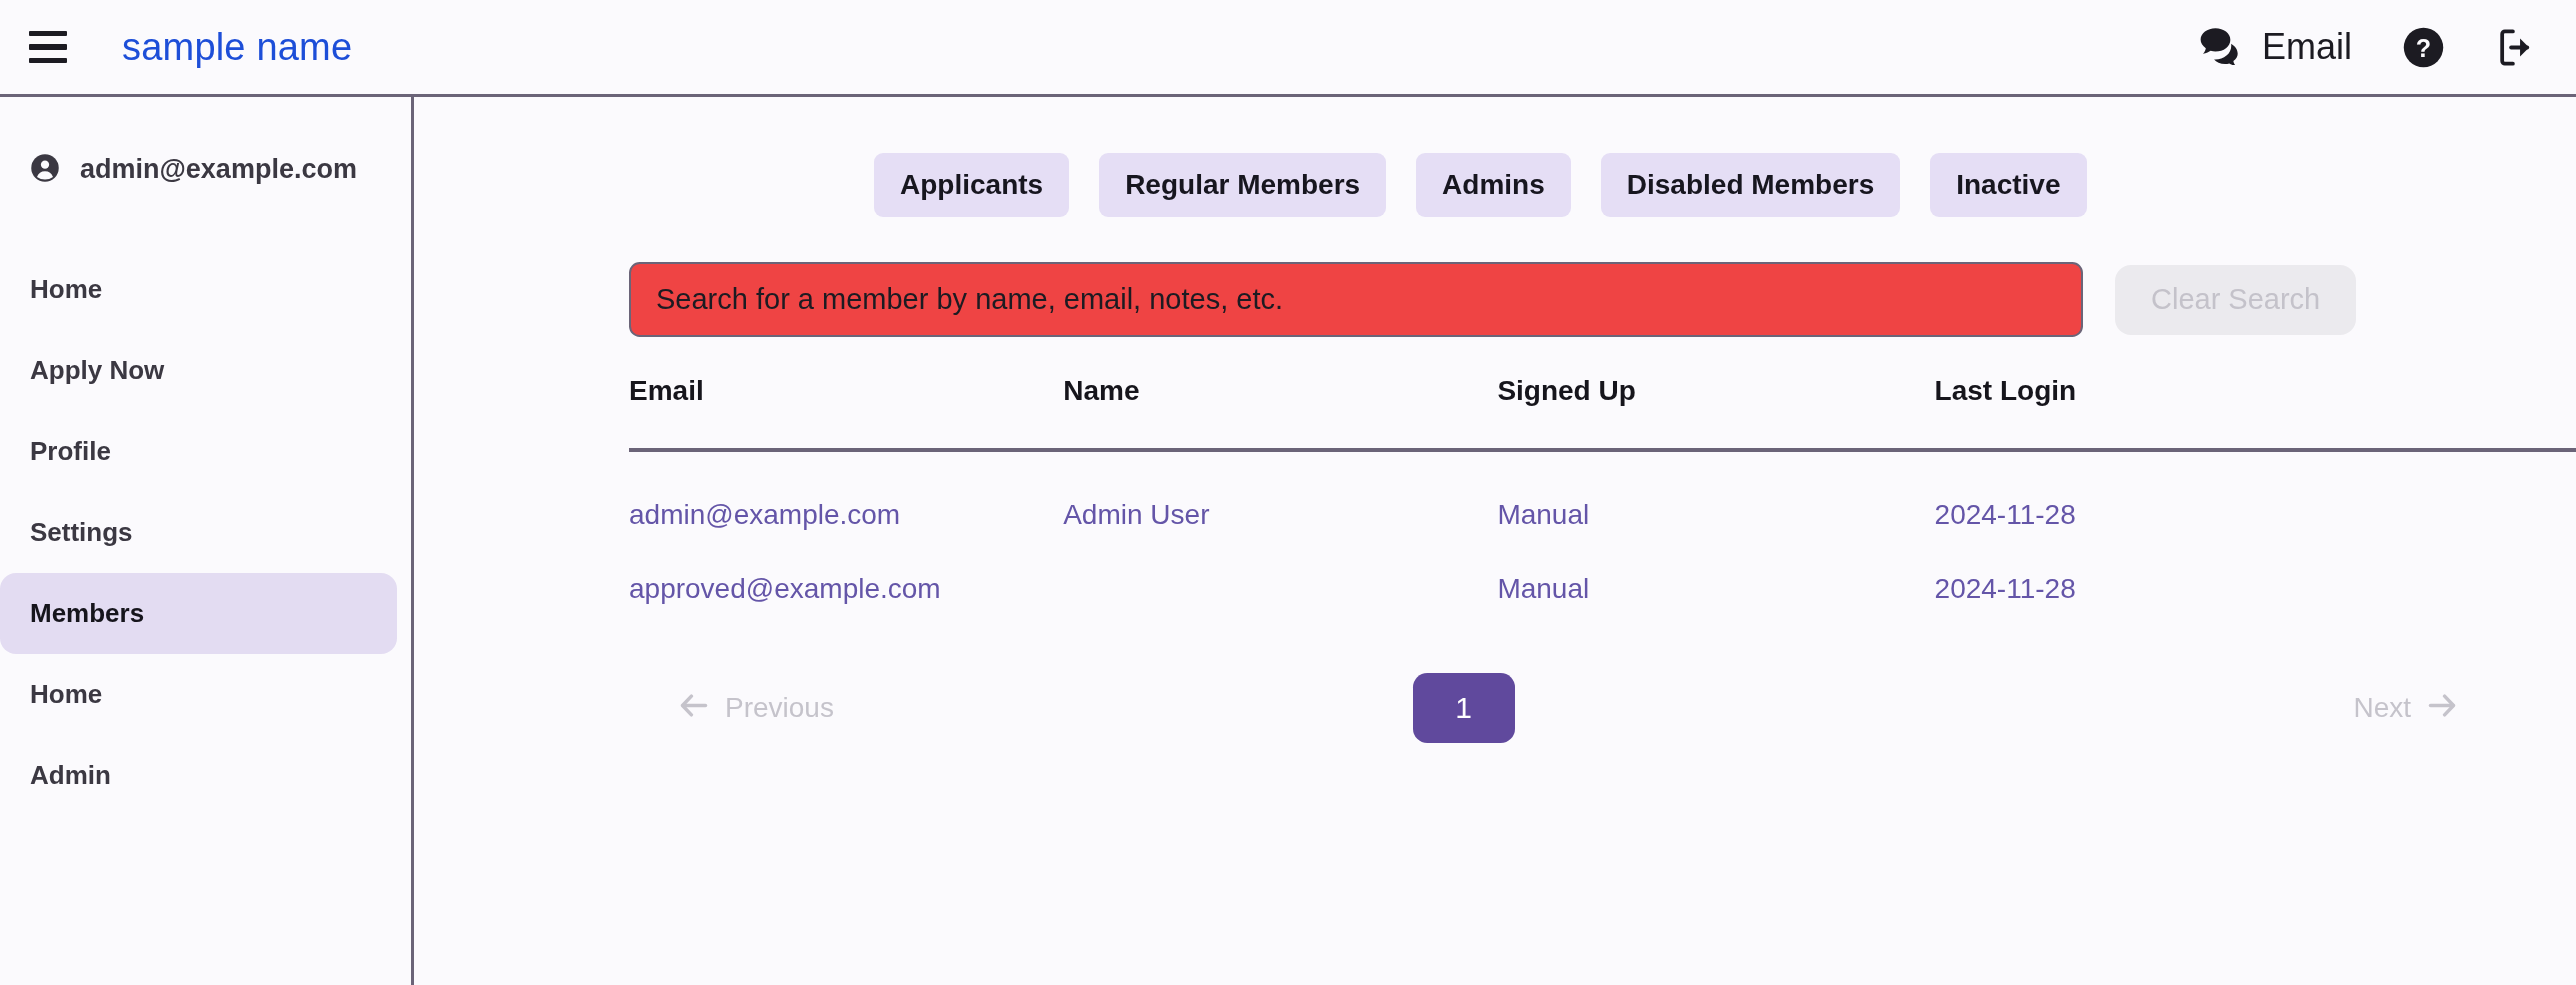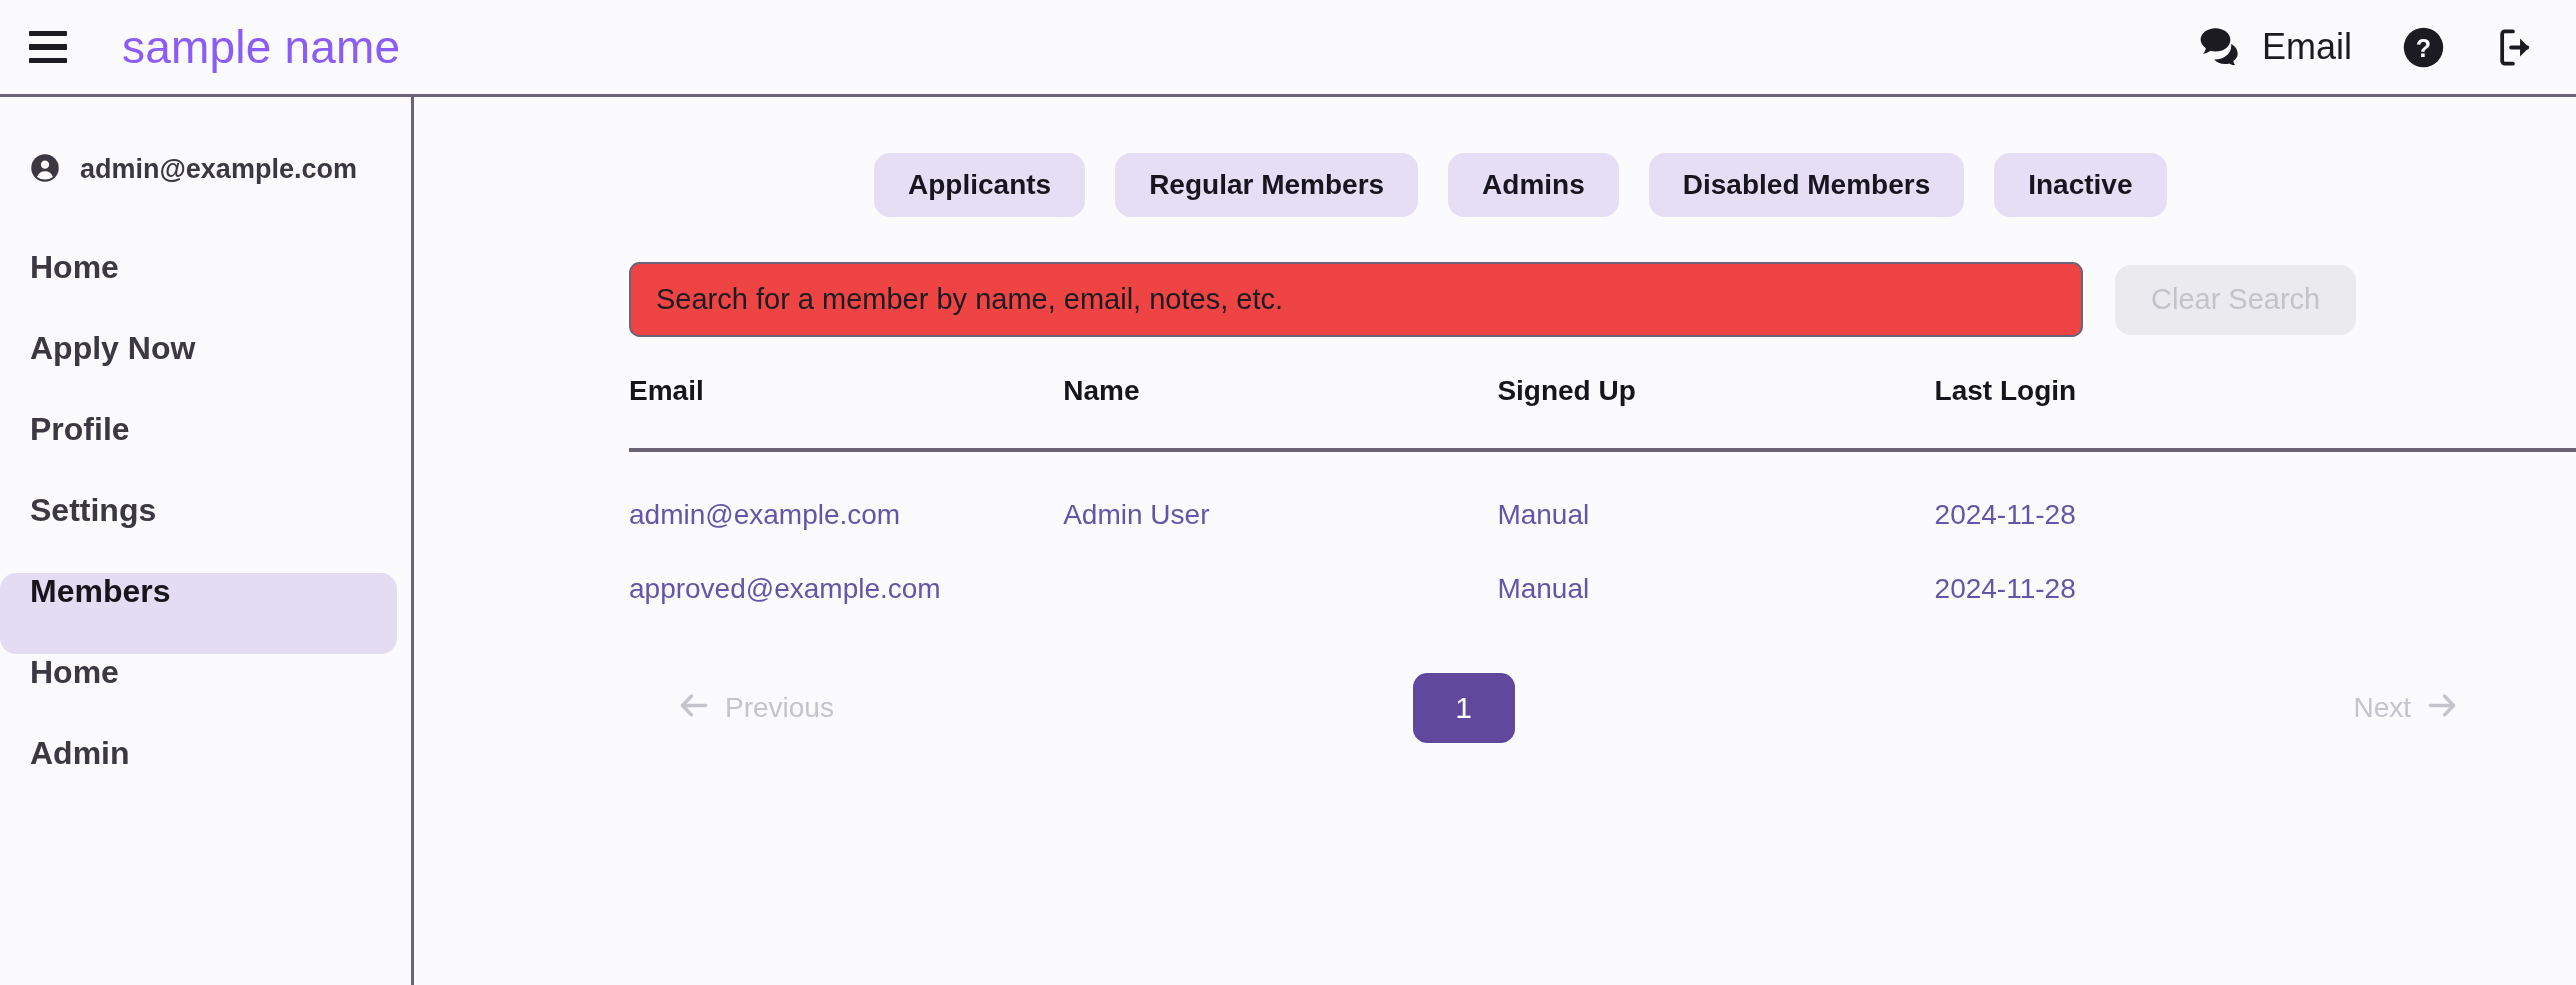--- a/index.html
+++ b/index.html
@@ -28,22 +28,22 @@
     cursor: pointer;
   }
   .hamburger span {
     display: block;
     width: 38px; height: 5.4px;
     background: #1c1b22;
     border-radius: 0.9px;
   }
   .app-title {
     margin-left: 49px;
-    font-size: 46px;
-    color: #8b5cf6;
+    font-size: 38px;
+    color: #1d4ed8;
     letter-spacing: 0.2px;
     white-space: nowrap;
   }
   .header-right {
     margin-left: auto;
     margin-right: 38px;
     display: flex;
     align-items: center;
     gap: 50px;
   }
@@ -80,25 +80,25 @@
   }
   .account-email {
     font-size: 27px;
     color: #3b3842;
     font-weight: 600;
     white-space: nowrap;
   }
   .nav { display: flex; flex-direction: column; }
   .nav-item {
     height: 81px;
-    display: flex; align-items: flex-start;
+    display: flex; align-items: center;
     padding-left: 30px;
     margin: 0 14.3px 0 0;
     border-radius: 16px;
-    font-size: 32px;
+    font-size: 26px;
     color: #3b3842;
     font-weight: 600;
     cursor: pointer;
     white-space: nowrap;
   }
   .nav-item.active {
     background: #e3dcf2;
     color: #16151c;
   }
 
@@ -111,26 +111,26 @@
   }
   .filter-row {
     display: flex;
     gap: 30px;
     padding-left: 460px;
   }
   .pill {
     background: #e5def5;
     color: #17161f;
     border: none;
-    border-radius: 16px;
+    border-radius: 9px;
     font-family: "Liberation Sans", sans-serif;
     font-size: 28px;
     font-weight: 700;
     height: 64px;
-    padding: 0 34px;
+    padding: 0 26px;
     cursor: pointer;
     white-space: nowrap;
   }
 
   .search-row {
     display: flex;
     align-items: center;
     gap: 32px;
     margin-top: 45px;
     padding-left: 215px;

